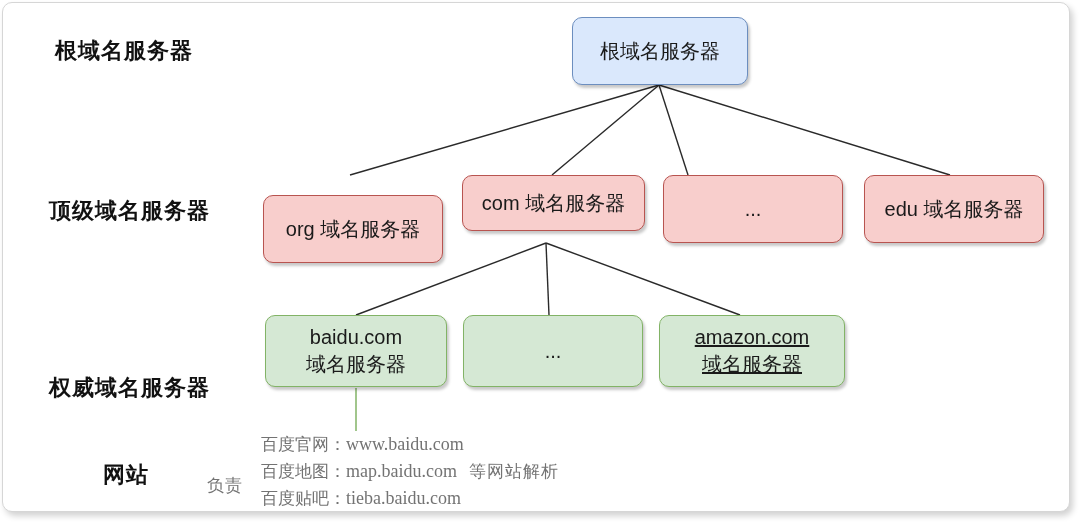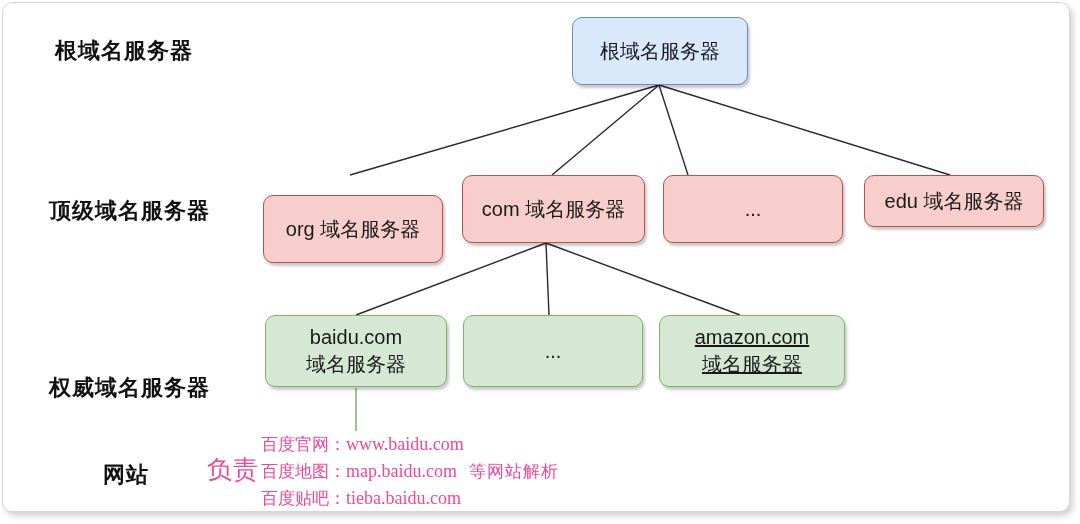--- a/index.html
+++ b/index.html
@@ -42,26 +42,26 @@
     color: #1a1a1a;
     text-align: center;
     line-height: 27px;
     box-shadow: 2px 3px 3px rgba(0,0,0,0.22);
     white-space: nowrap;
   }
   .node-root { background: #dae8fc; border: 1px solid #6c8ebf; }
   .node-tld  { background: #f8cecc; border: 1px solid #b85450; }
   .node-auth { background: #d5e8d4; border: 1px solid #82b366; }
 
-  .green-text { color: #ec4899; }
+  .green-text { color: #737373; }
 
   .duty {
     position: absolute;
-    left: 207px; top: 453px;
-    font-size: 25px;
+    left: 207px; top: 474px;
+    font-size: 17px;
     letter-spacing: 1px;
   }
   .site-entries {
     position: absolute;
     left: 261px; top: 431px;
     font-size: 17px;
   }
   .site-row { height: 27px; line-height: 27px; white-space: nowrap; }
   .site-row .domain {
     font-family: "Liberation Serif", "DejaVu Serif", serif;
@@ -94,27 +94,27 @@
   <div class="row-label" style="left:49px; top:337px;margin-top:36px;">权威域名服务器</div>
   <div class="row-label" style="left:103px; top:460px;">网站</div>
 
   <div class="node node-root" style="left:572px; top:17px; width:176px; height:68px;">
     <span>根域名服务器</span>
   </div>
 
   <div class="node node-tld" style="left:263px; top:175px; width:180px; height:68px;margin-top:20px;">
     <span>org 域名服务器</span>
   </div>
-  <div class="node node-tld" style="left:462px; top:175px; width:183px; height:68px;">
+  <div class="node node-tld" style="left:462px; top:175px; width:183px; height:56px;">
     <span>com 域名服务器</span>
   </div>
   <div class="node node-tld" style="left:663px; top:175px; width:180px; height:68px;">
     <span>...</span>
   </div>
-  <div class="node node-tld" style="left:864px; top:175px; width:180px; height:52px;">
+  <div class="node node-tld" style="left:864px; top:175px; width:180px; height:68px;">
     <span>edu 域名服务器</span>
   </div>
 
   <div class="node node-auth" style="left:265px; top:315px; width:182px; height:72px;">
     <span>baidu.com</span>
     <span>域名服务器</span>
   </div>
   <div class="node node-auth" style="left:463px; top:315px; width:180px; height:72px;">
     <span>...</span>
   </div>

